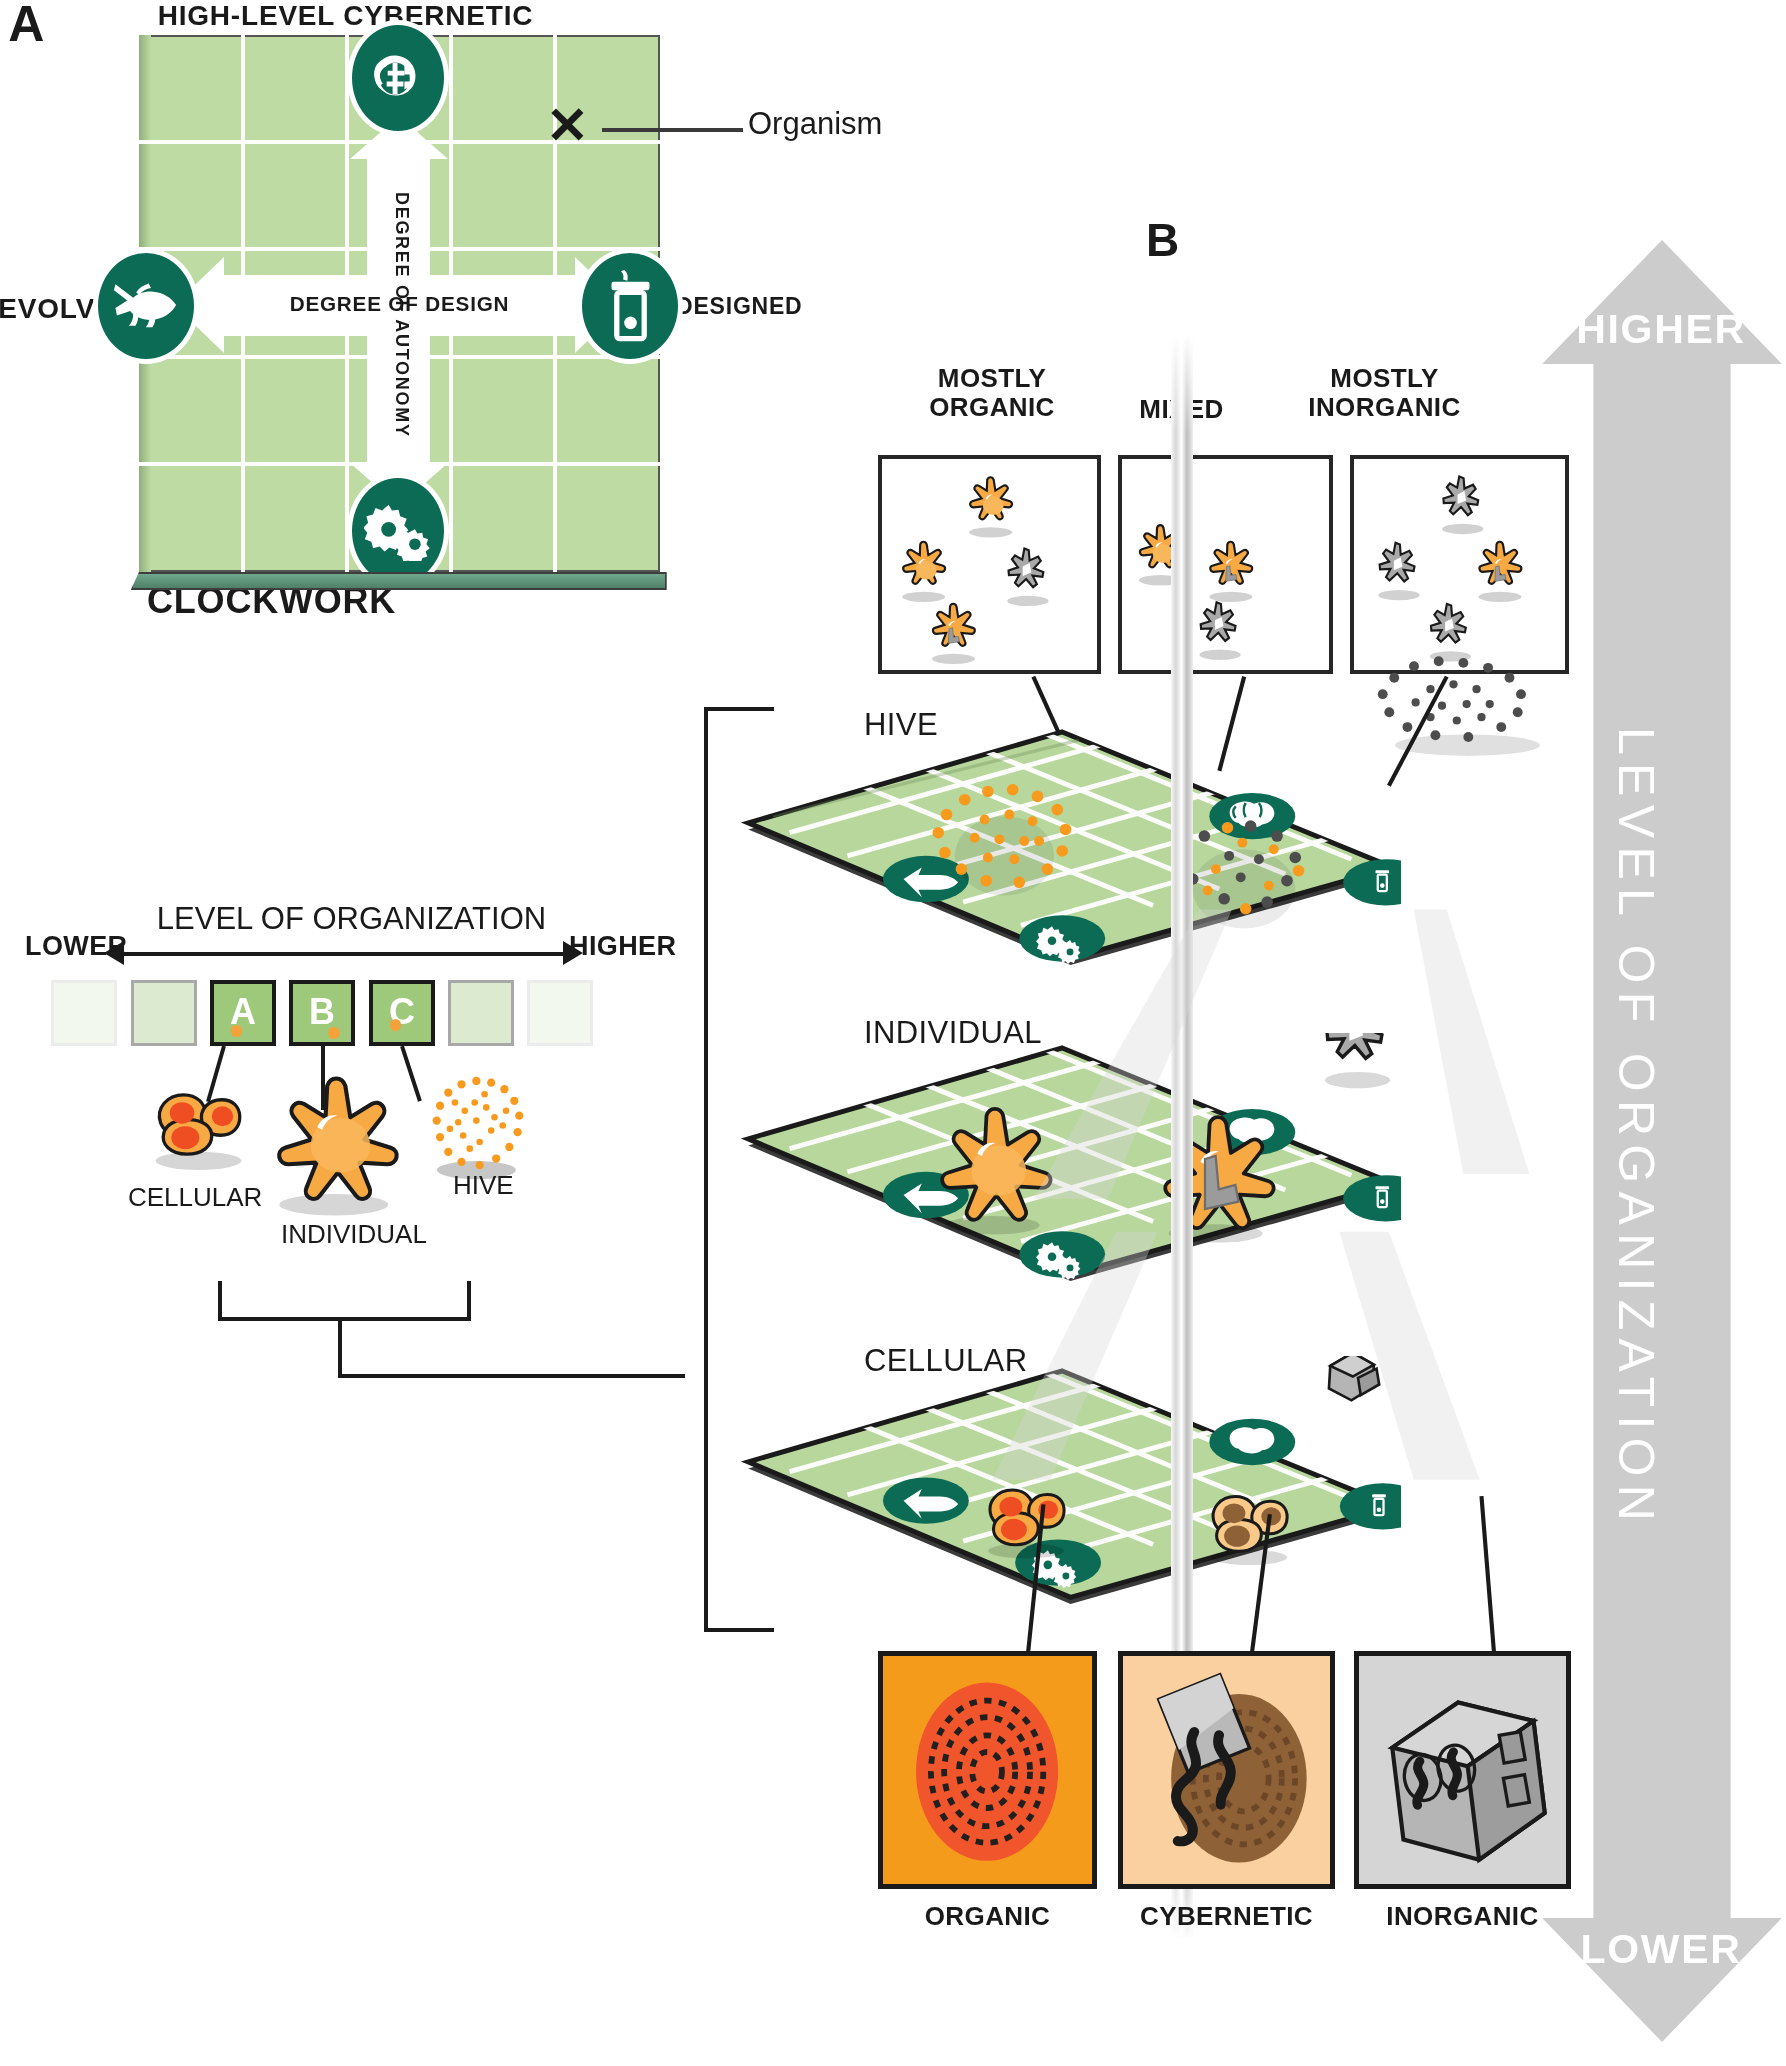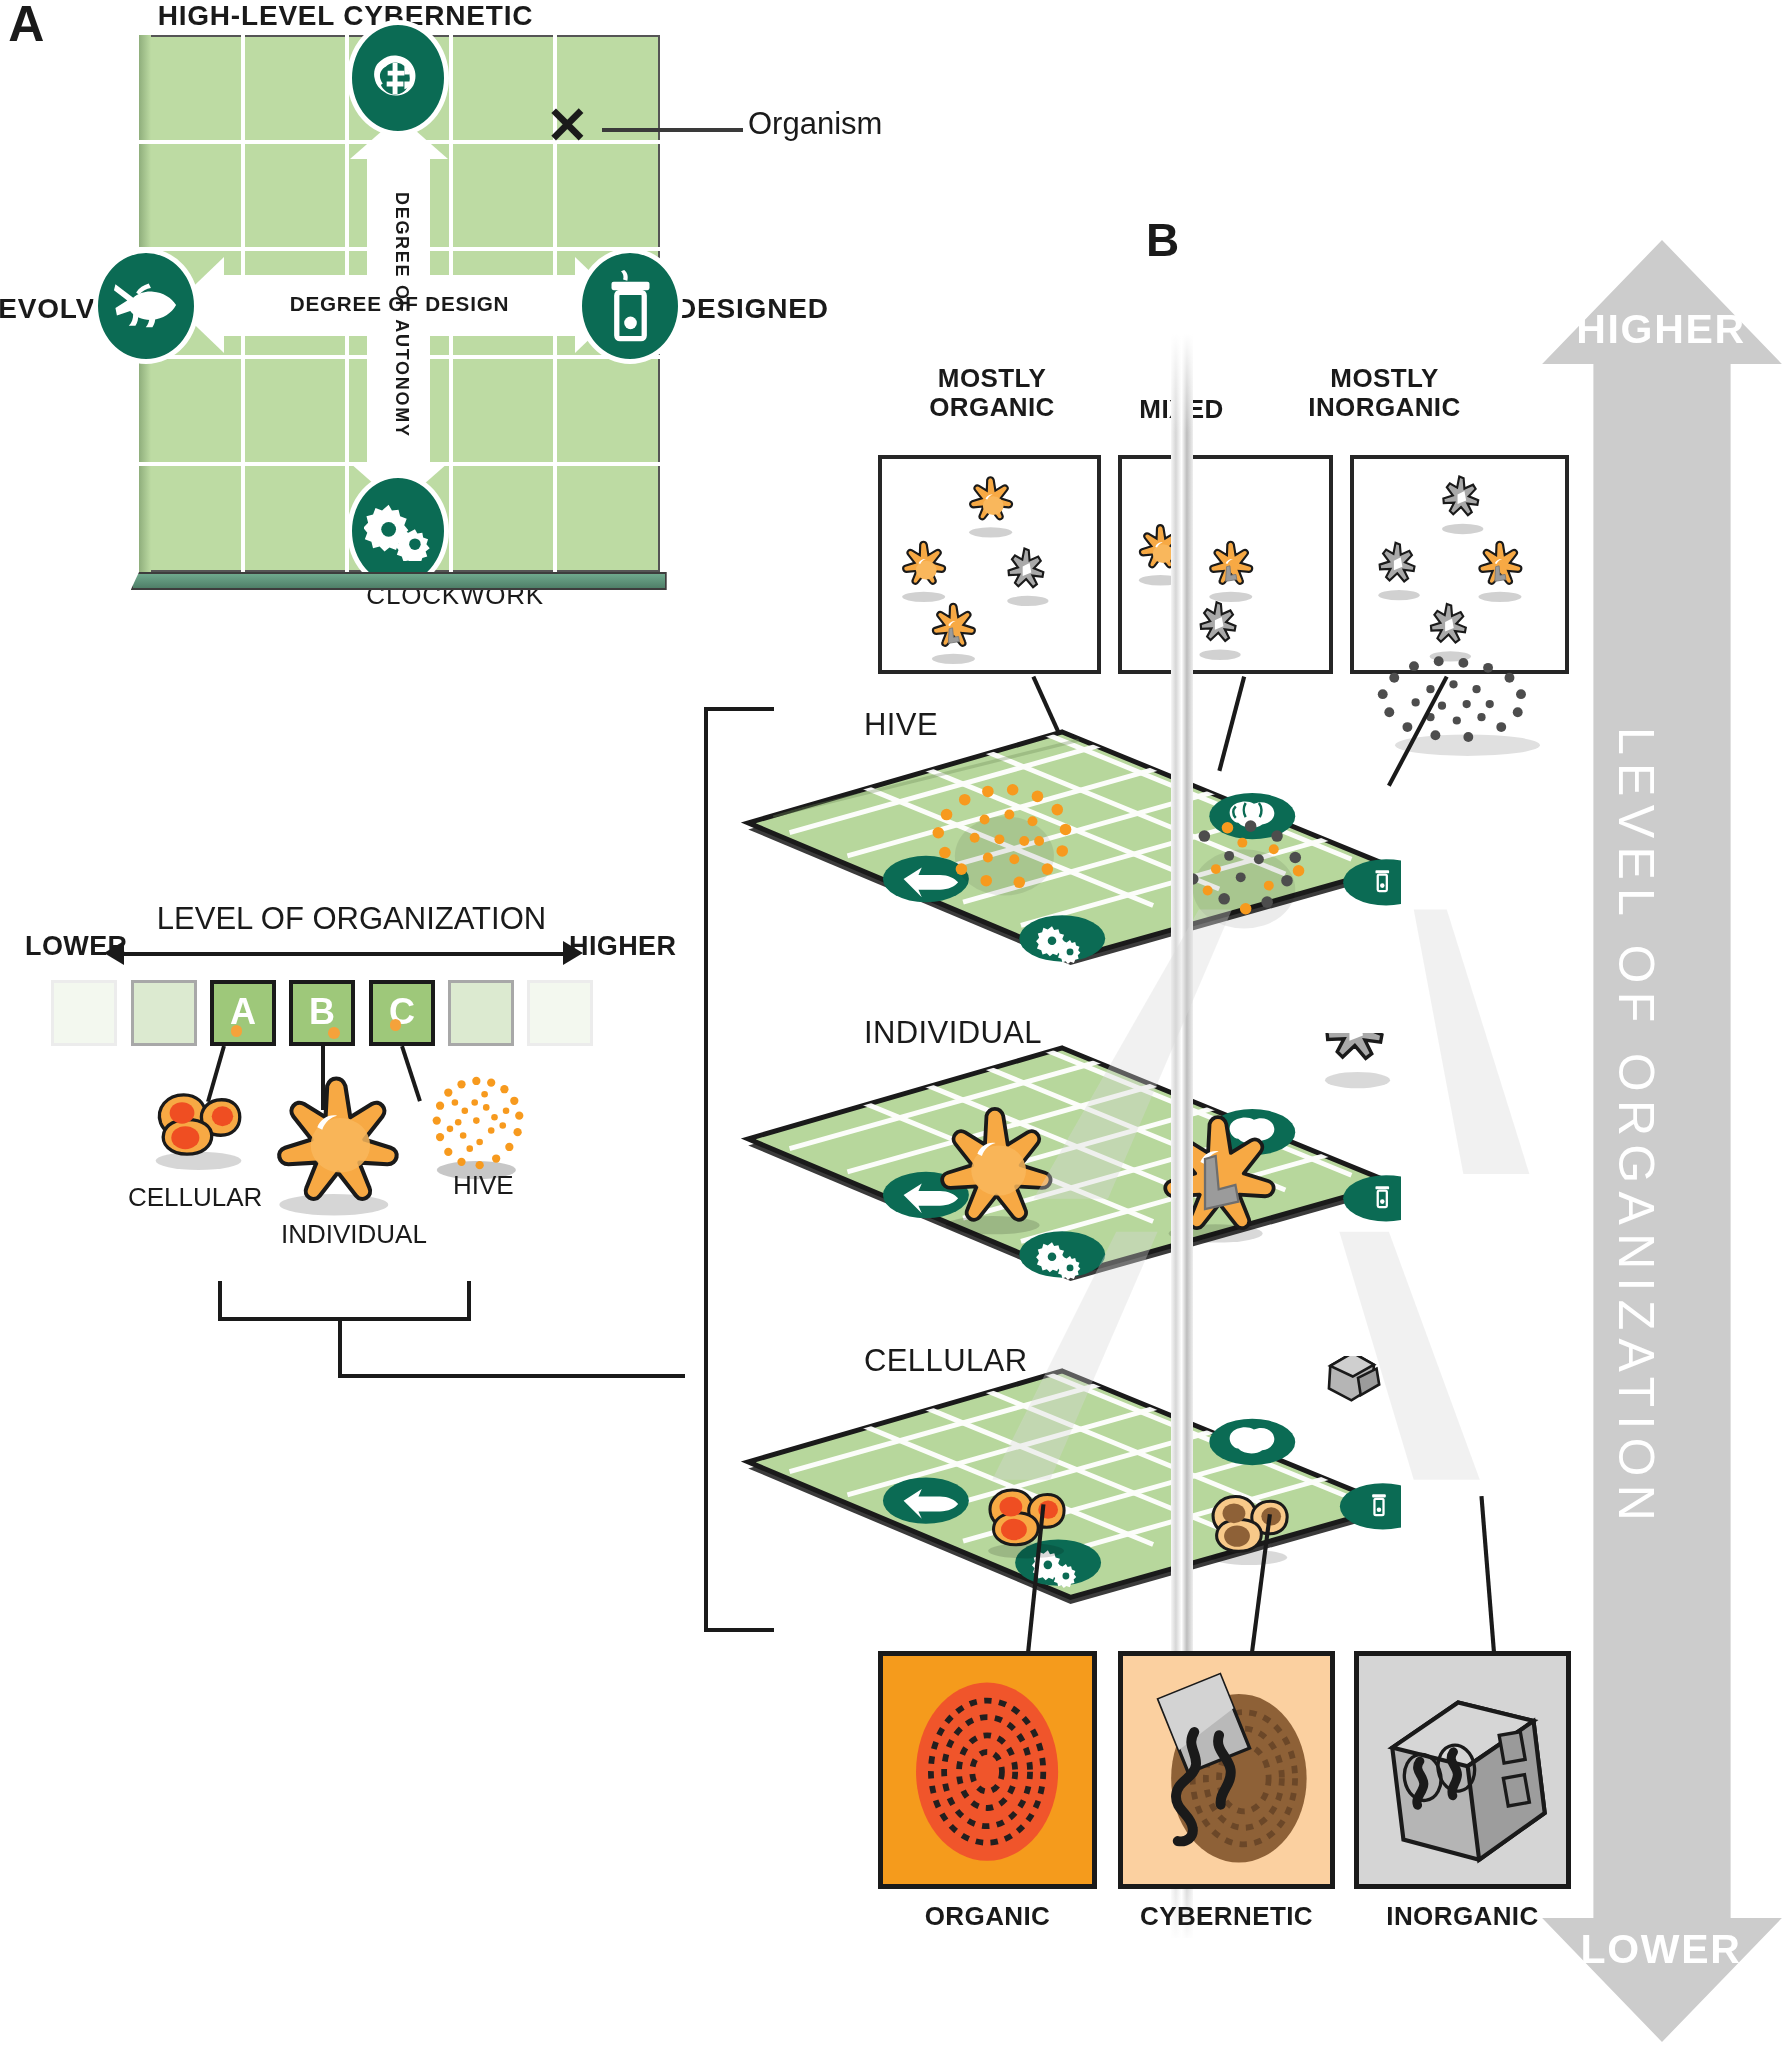--- a/index.html
+++ b/index.html
@@ -5,24 +5,24 @@
   html,body{margin:0;padding:0;background:#fff;}
   body{width:1786px;height:2066px;position:relative;overflow:hidden;
        font-family:"Liberation Sans", sans-serif; color:#1a1a1a;}
   .abs{position:absolute;}
   .nosel{user-select:none;}
 
   
   #panelA-letter{left:8.3px;top:-5px;font-size:50px;font-weight:bold;}
   #panelA-top-label{left:147px;top:0px;width:397px;text-align:center;
       font-size:28px;font-weight:bold;letter-spacing:0.8px;}
-  #panelA-bottom-label{left:147px;top:580px;width:397px;text-align:right;
-      font-size:26px;font-weight:normal;letter-spacing:0.8px;}
+  #panelA-bottom-label{left:147px;top:580px;width:397px;text-align:left;
+      font-size:36px;font-weight:bold;letter-spacing:0.8px;}
   #panelA-left-label{left:-1.7px;top:293px;font-size:28px;font-weight:bold;letter-spacing:0.8px;}
-  #panelA-right-label{left:676px;top:293px;font-size:28px;font-weight:bold;letter-spacing:0.8px;}
+  #panelA-right-label{left:676px;top:293px;font-size:23px;font-weight:bold;letter-spacing:0.8px;}
 
   #gridA{left:139px;top:35px;width:521px;height:537px;}
   #gridA .face{position:absolute;inset:0;background:#bddba3;
      border:2.5px solid #555;box-sizing:border-box;}
   #gridA .shadeL{position:absolute;left:0;top:0;width:11.6px;height:100%;
      background:linear-gradient(90deg,#8fae7c,#bddba3);}
   #gridA .gline-v{position:absolute;top:0;bottom:0;width:4.1px;background:#fff;}
   #gridA .gline-h{position:absolute;left:0;right:0;height:4.1px;background:#fff;}
   #gridA .base{position:absolute;left:-8.3px;bottom:-18px;width:536px;height:18px;
      background:linear-gradient(180deg,#6fa98d,#4f7f68);

